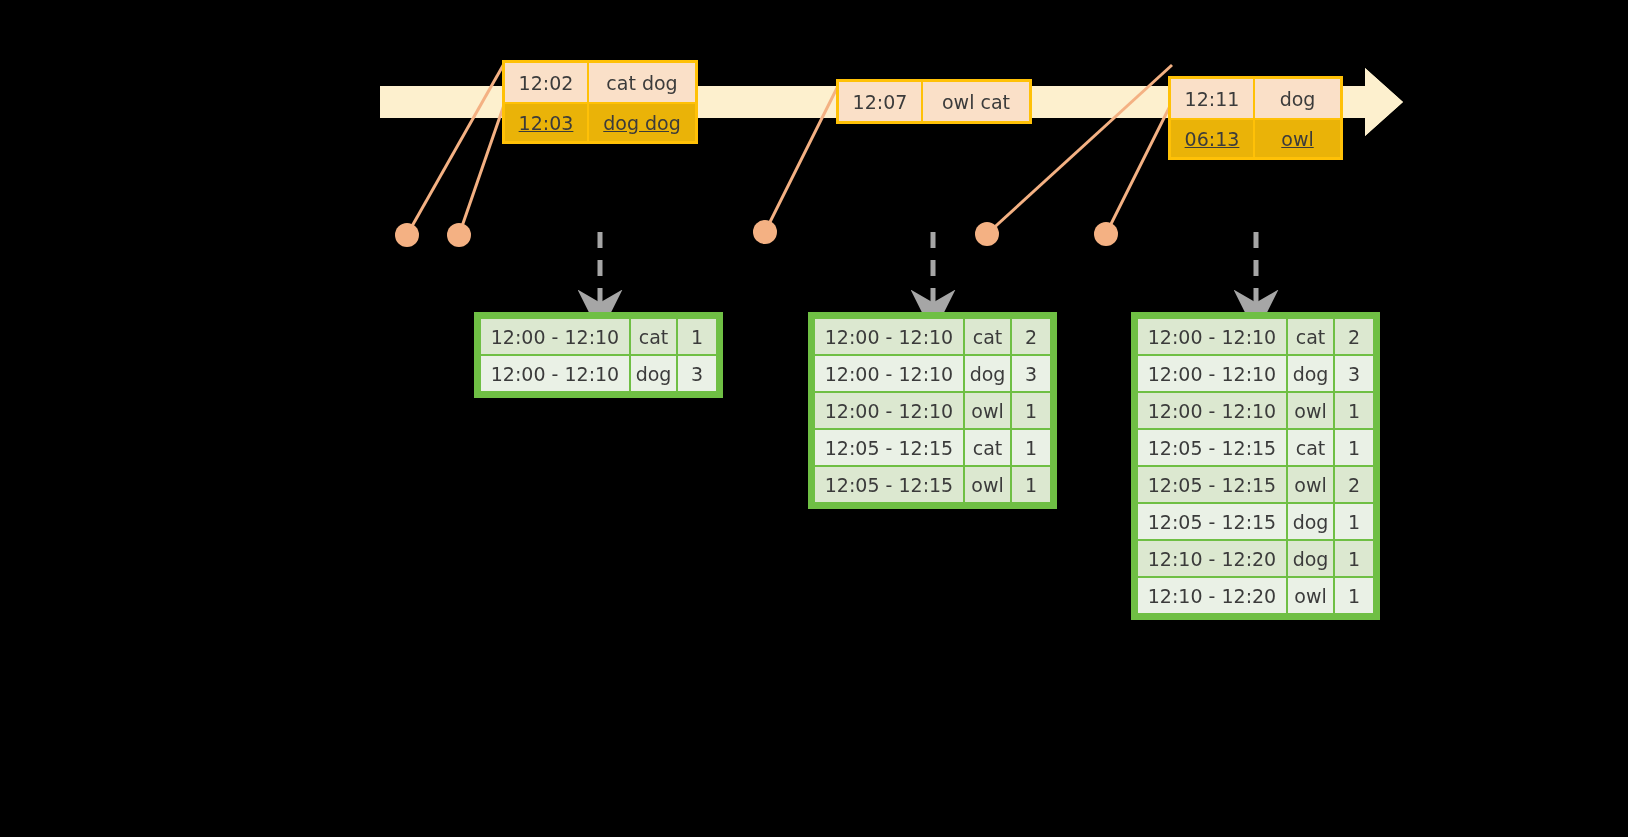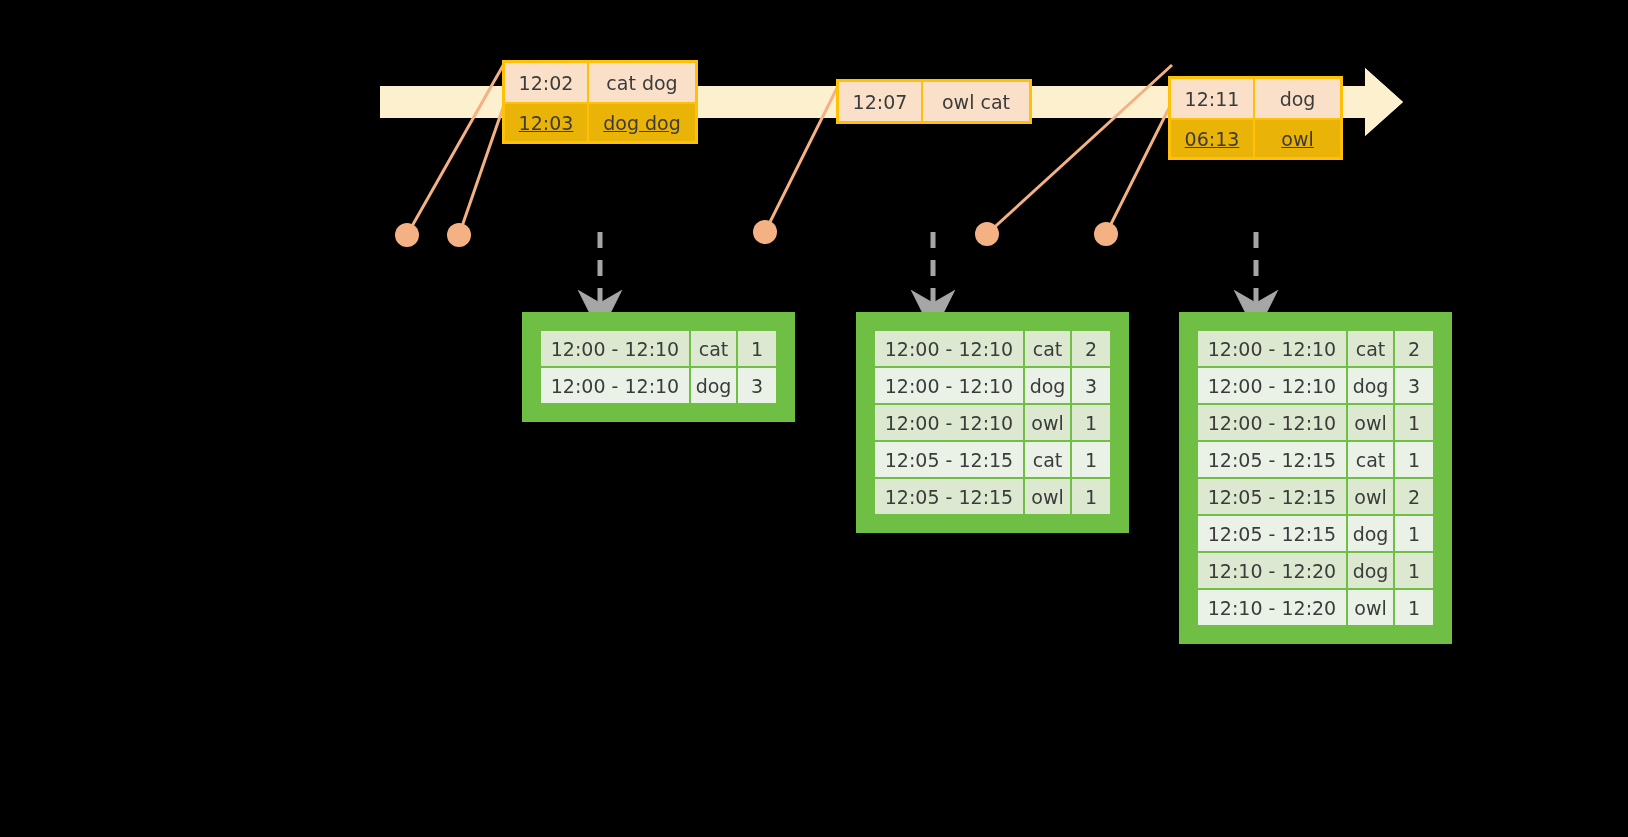--- a/index.html
+++ b/index.html
@@ -75,22 +75,21 @@
   }
   
   .result-table {
     position: absolute;
     border: 3px solid #6FBF44;
     box-sizing: border-box;
     background: #6FBF44;
     display: flex;
     flex-direction: column;
     gap: 2px;
-    padding: 16px;
-    margin-left: 48px;
+    padding: 4px;
   }
   .res-row {
     display: flex;
     flex-direction: row;
     height: 35px;
     gap: 2px;
   }
   .res-cell {
     display: flex;
     align-items: center;

